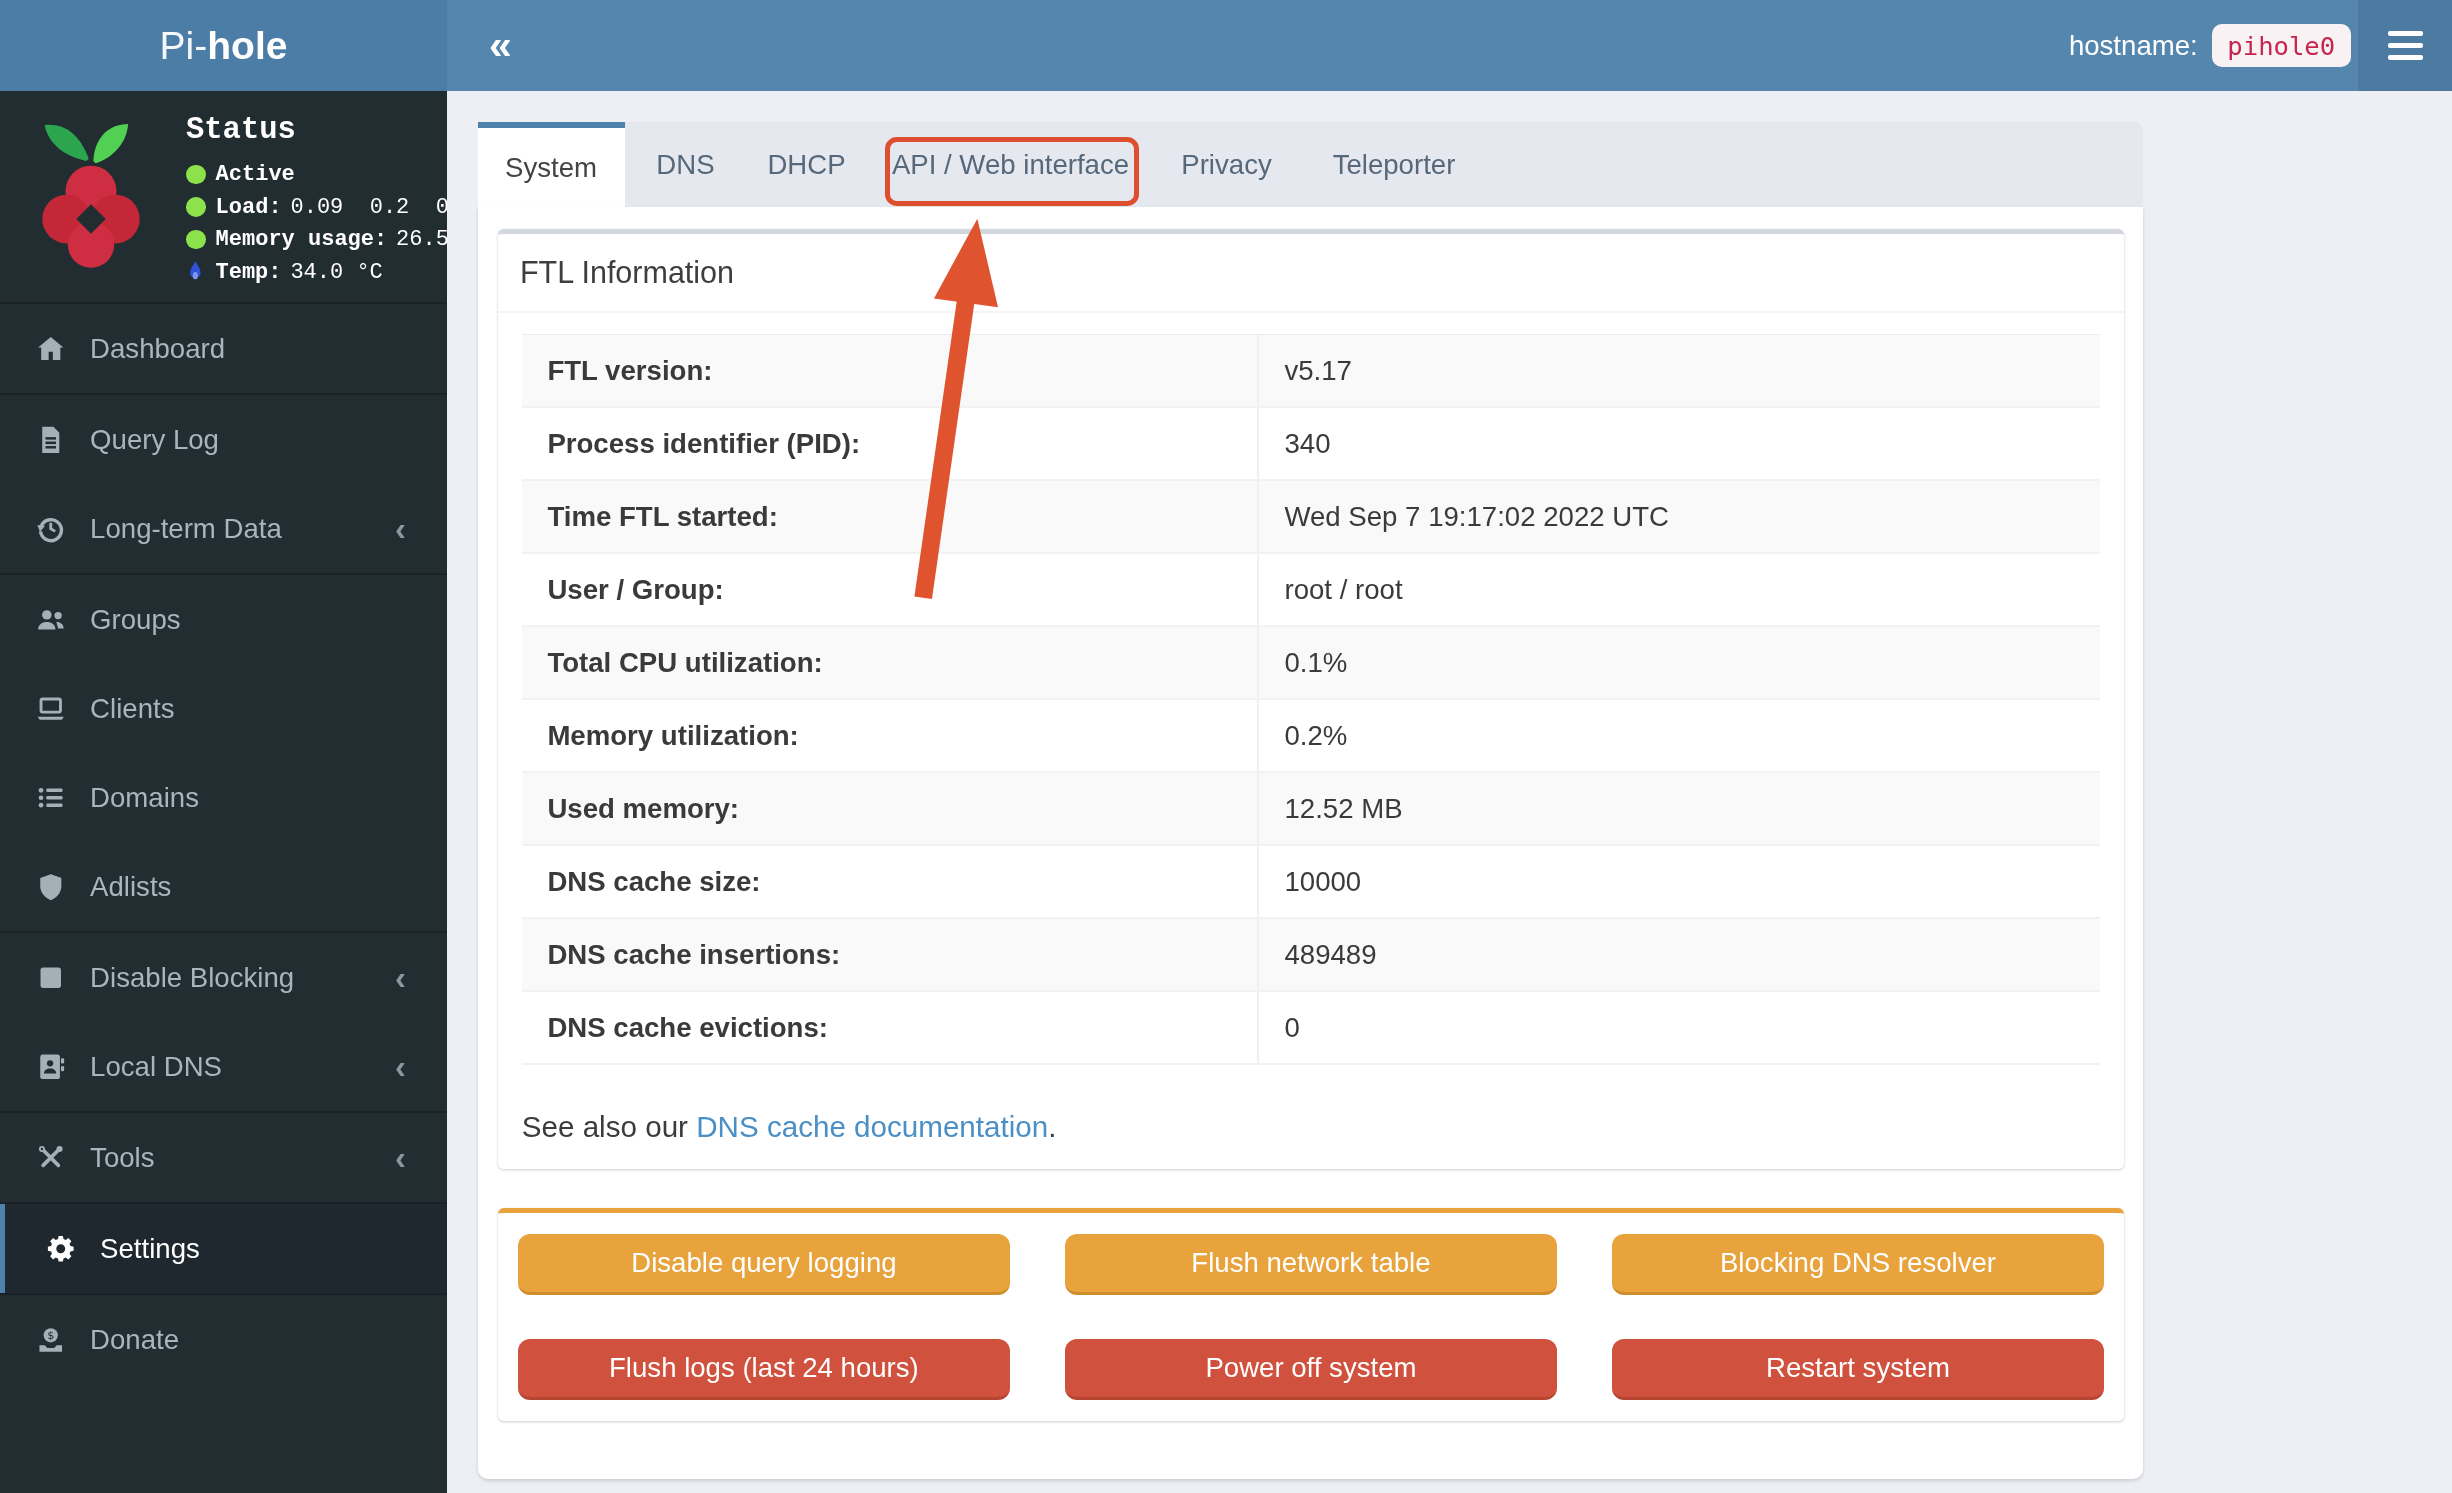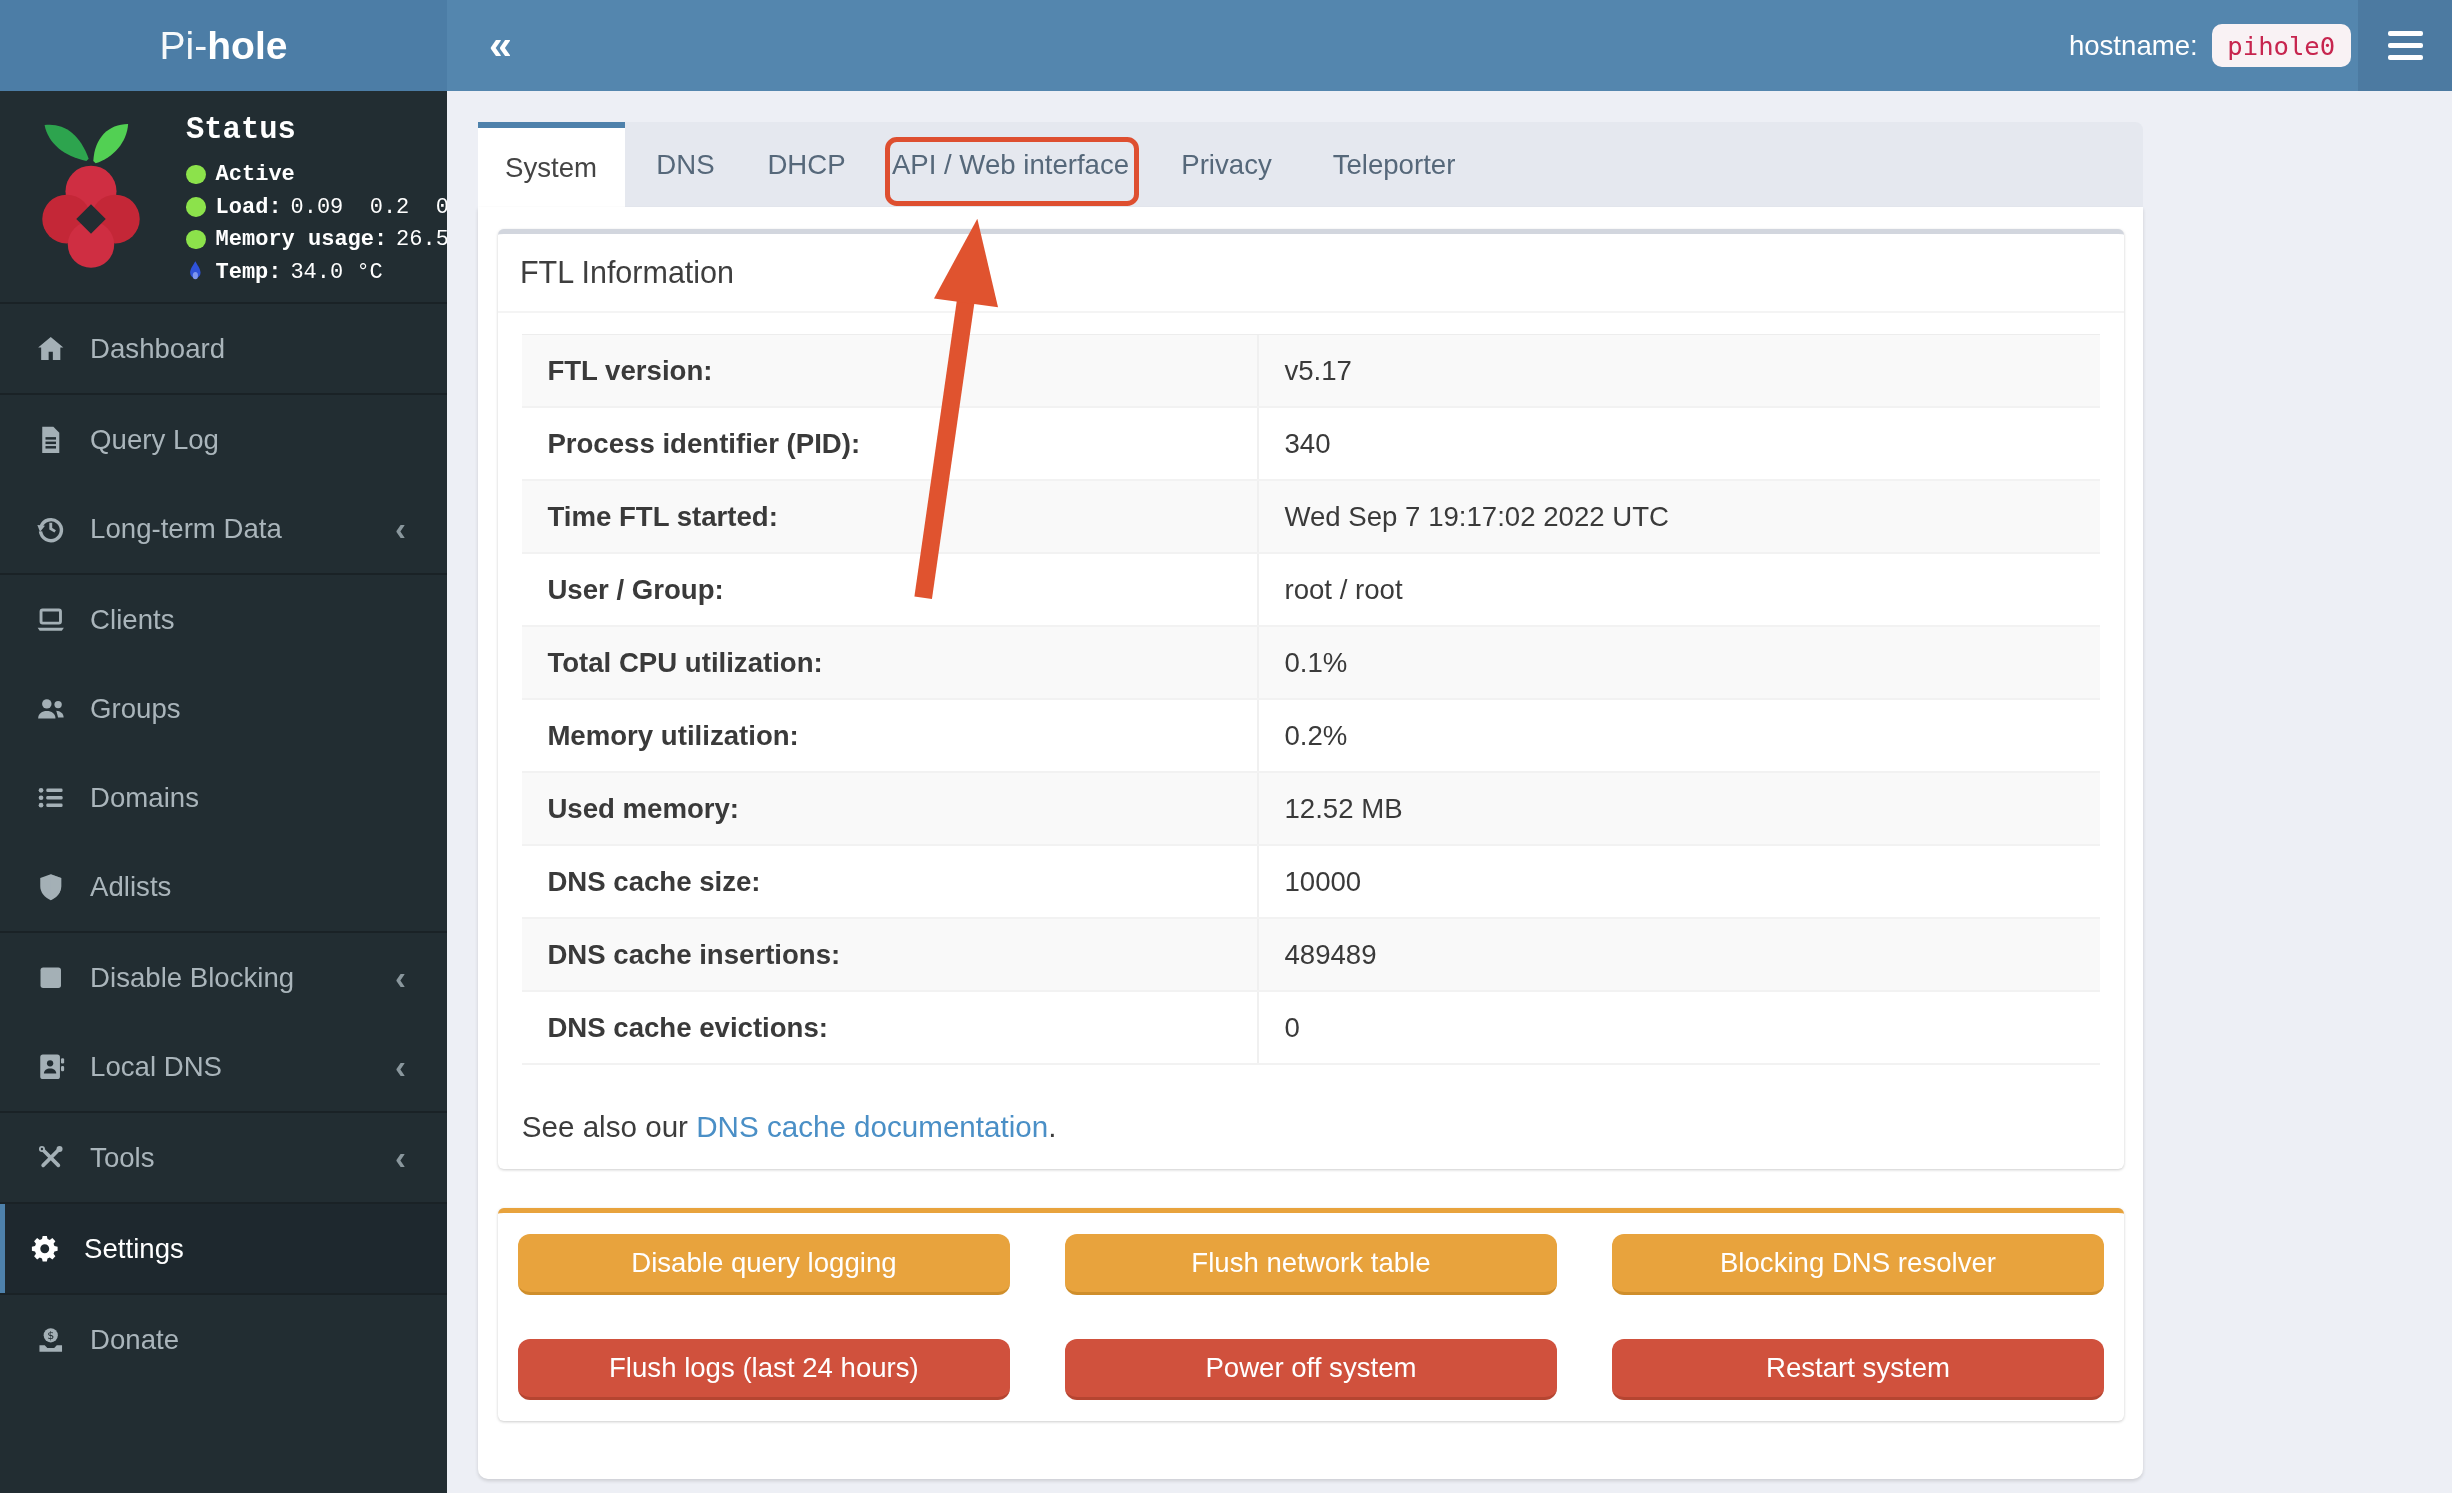--- a/index.html
+++ b/index.html
@@ -34,21 +34,21 @@
   .status-line .flame { width:16.7px; height:24.6px; margin:0 11.8px 0 1px; flex:0 0 16.7px; }
   .status-line b { font-weight:700; margin-right:8.9px; }
   .status-line .val { font-weight:400; white-space:pre; }
 
   .menu { list-style:none; }
   .menu-group { border-top:2px solid #1a2226; }
   .menu-item { height:89px; display:flex; align-items:center; padding-left:35px; cursor:pointer;
                color:#aab5bb; font-size:27.6px; position:relative; }
   .menu-item .mi { width:31.5px; height:31.5px; margin-right:23.6px; flex:0 0 31.5px; color:#a4b0b6; }
   .menu-item .chev { position:absolute; right:41px; font-size:33px; color:#8a979d; font-weight:700; }
-  .menu-item.active { background:#1e282e; color:#fff; border-left:5.9px solid #4e81ab; padding-left:24px; }
+  .menu-item.active { background:#1e282e; color:#fff; border-left:5.9px solid #4e81ab; padding-left:40px; }
   .menu-item.active .mi { color:#fff; }
 
   
   .main { position:absolute; left:447px; top:91px; right:0; bottom:0; background:#edeff5; }
   .tabstrip { position:absolute; left:30.5px; right:23.6px; top:30.5px; height:86px; background:#e5e8ef;
               border-radius:7.9px 7.9px 0 0; display:flex; }
   .tab { display:flex; align-items:center; justify-content:center; font-size:27.6px; color:#56687a; cursor:pointer; }
   .tab.active { background:#fff; color:#444; border-top:6.9px solid #4e81ab; font-weight:400; }
   .t-system{width:147px;} .t-dns{width:122px;} .t-dhcp{width:120px;} .t-api{width:288px;}
   .t-privacy{width:144px;} .t-teleporter{width:191px;}
@@ -170,33 +170,33 @@
               <polygon points="1.8,9.2 7.6,9.8 3.8,14.4" fill="currentColor"></polygon>
               <path fill="none" stroke="currentColor" stroke-width="2.2" d="M12 7.4V12l3.4 2"></path>
             </svg>
           <span>Long-term Data</span>
           <span class="chev">‹</span>
         </li>
       </div>
       <div class="menu-group">
         <li class="menu-item">
           <svg class="mi" viewBox="0 0 24 24">
-              <rect x="4.6" y="4.6" width="14.8" height="10" rx="1.2" fill="none" stroke="currentColor" stroke-width="2.2"></rect>
-              <path d="M2 18h20l-1.6 2.4H3.6z" fill="currentColor"></path>
-            </svg>
-          <span>Clients</span>
-        </li>
-        <li class="menu-item">
-          <svg class="mi" viewBox="0 0 24 24">
               <circle cx="9" cy="8.3" r="3.6" fill="currentColor"></circle>
               <path d="M2.4 19.4c0-3.6 3-5.6 6.6-5.6s6.6 2 6.6 5.6z" fill="currentColor"></path>
               <circle cx="17.6" cy="8.8" r="2.8" fill="currentColor"></circle>
               <path d="M16.2 13.6c3.1.2 5.6 2 5.6 5.1h-4.2z" fill="currentColor"></path>
             </svg>
           <span>Groups</span>
+        </li>
+        <li class="menu-item">
+          <svg class="mi" viewBox="0 0 24 24">
+              <rect x="4.6" y="4.6" width="14.8" height="10" rx="1.2" fill="none" stroke="currentColor" stroke-width="2.2"></rect>
+              <path d="M2 18h20l-1.6 2.4H3.6z" fill="currentColor"></path>
+            </svg>
+          <span>Clients</span>
         </li>
         <li class="menu-item">
           <svg class="mi" viewBox="0 0 24 24">
               <circle cx="4.6" cy="6.3" r="1.8" fill="currentColor"></circle>
               <circle cx="4.6" cy="12" r="1.8" fill="currentColor"></circle>
               <circle cx="4.6" cy="17.7" r="1.8" fill="currentColor"></circle>
               <rect x="8.6" y="5" width="12.4" height="2.6" rx="1" fill="currentColor"></rect>
               <rect x="8.6" y="10.7" width="12.4" height="2.6" rx="1" fill="currentColor"></rect>
               <rect x="8.6" y="16.4" width="12.4" height="2.6" rx="1" fill="currentColor"></rect>
             </svg>

